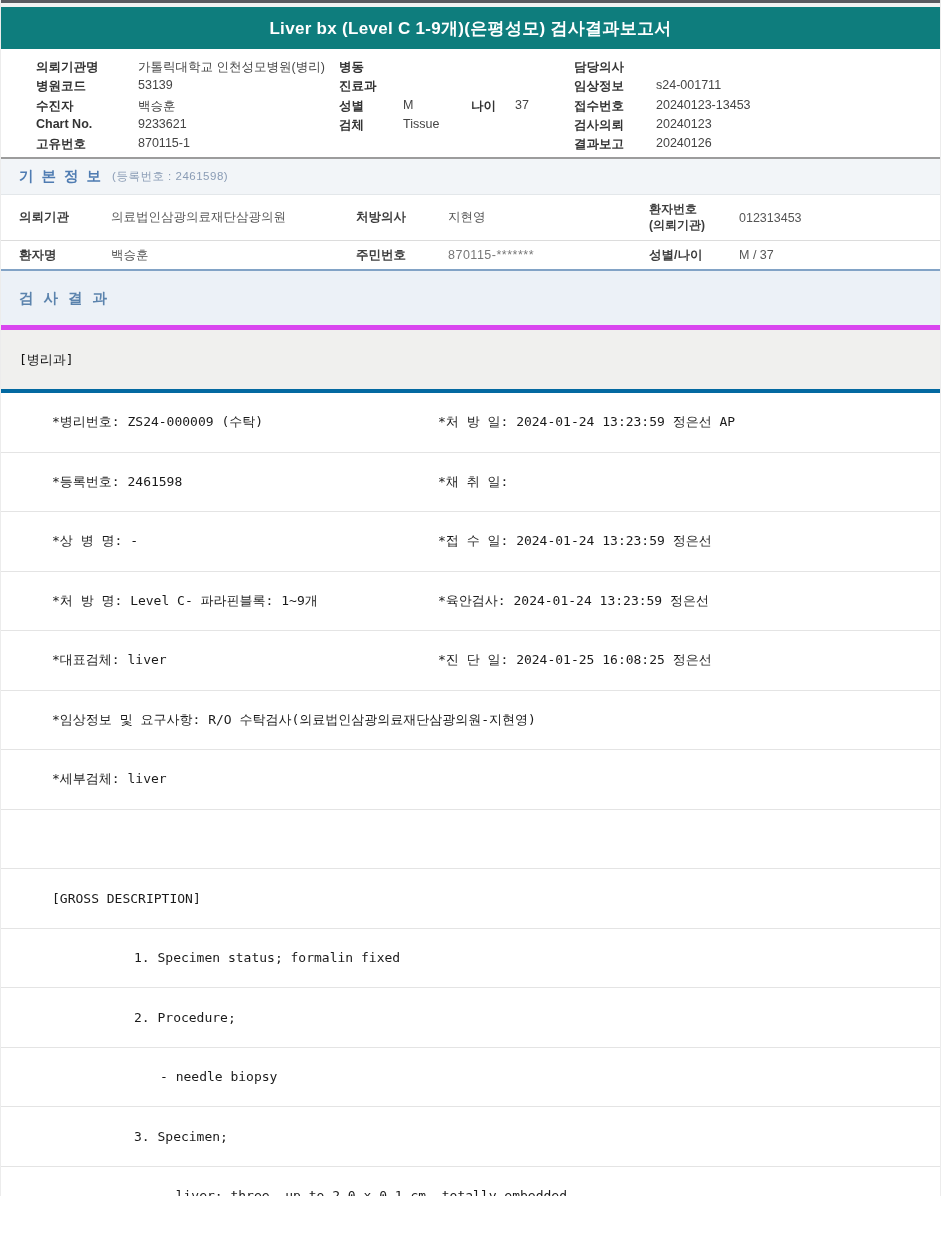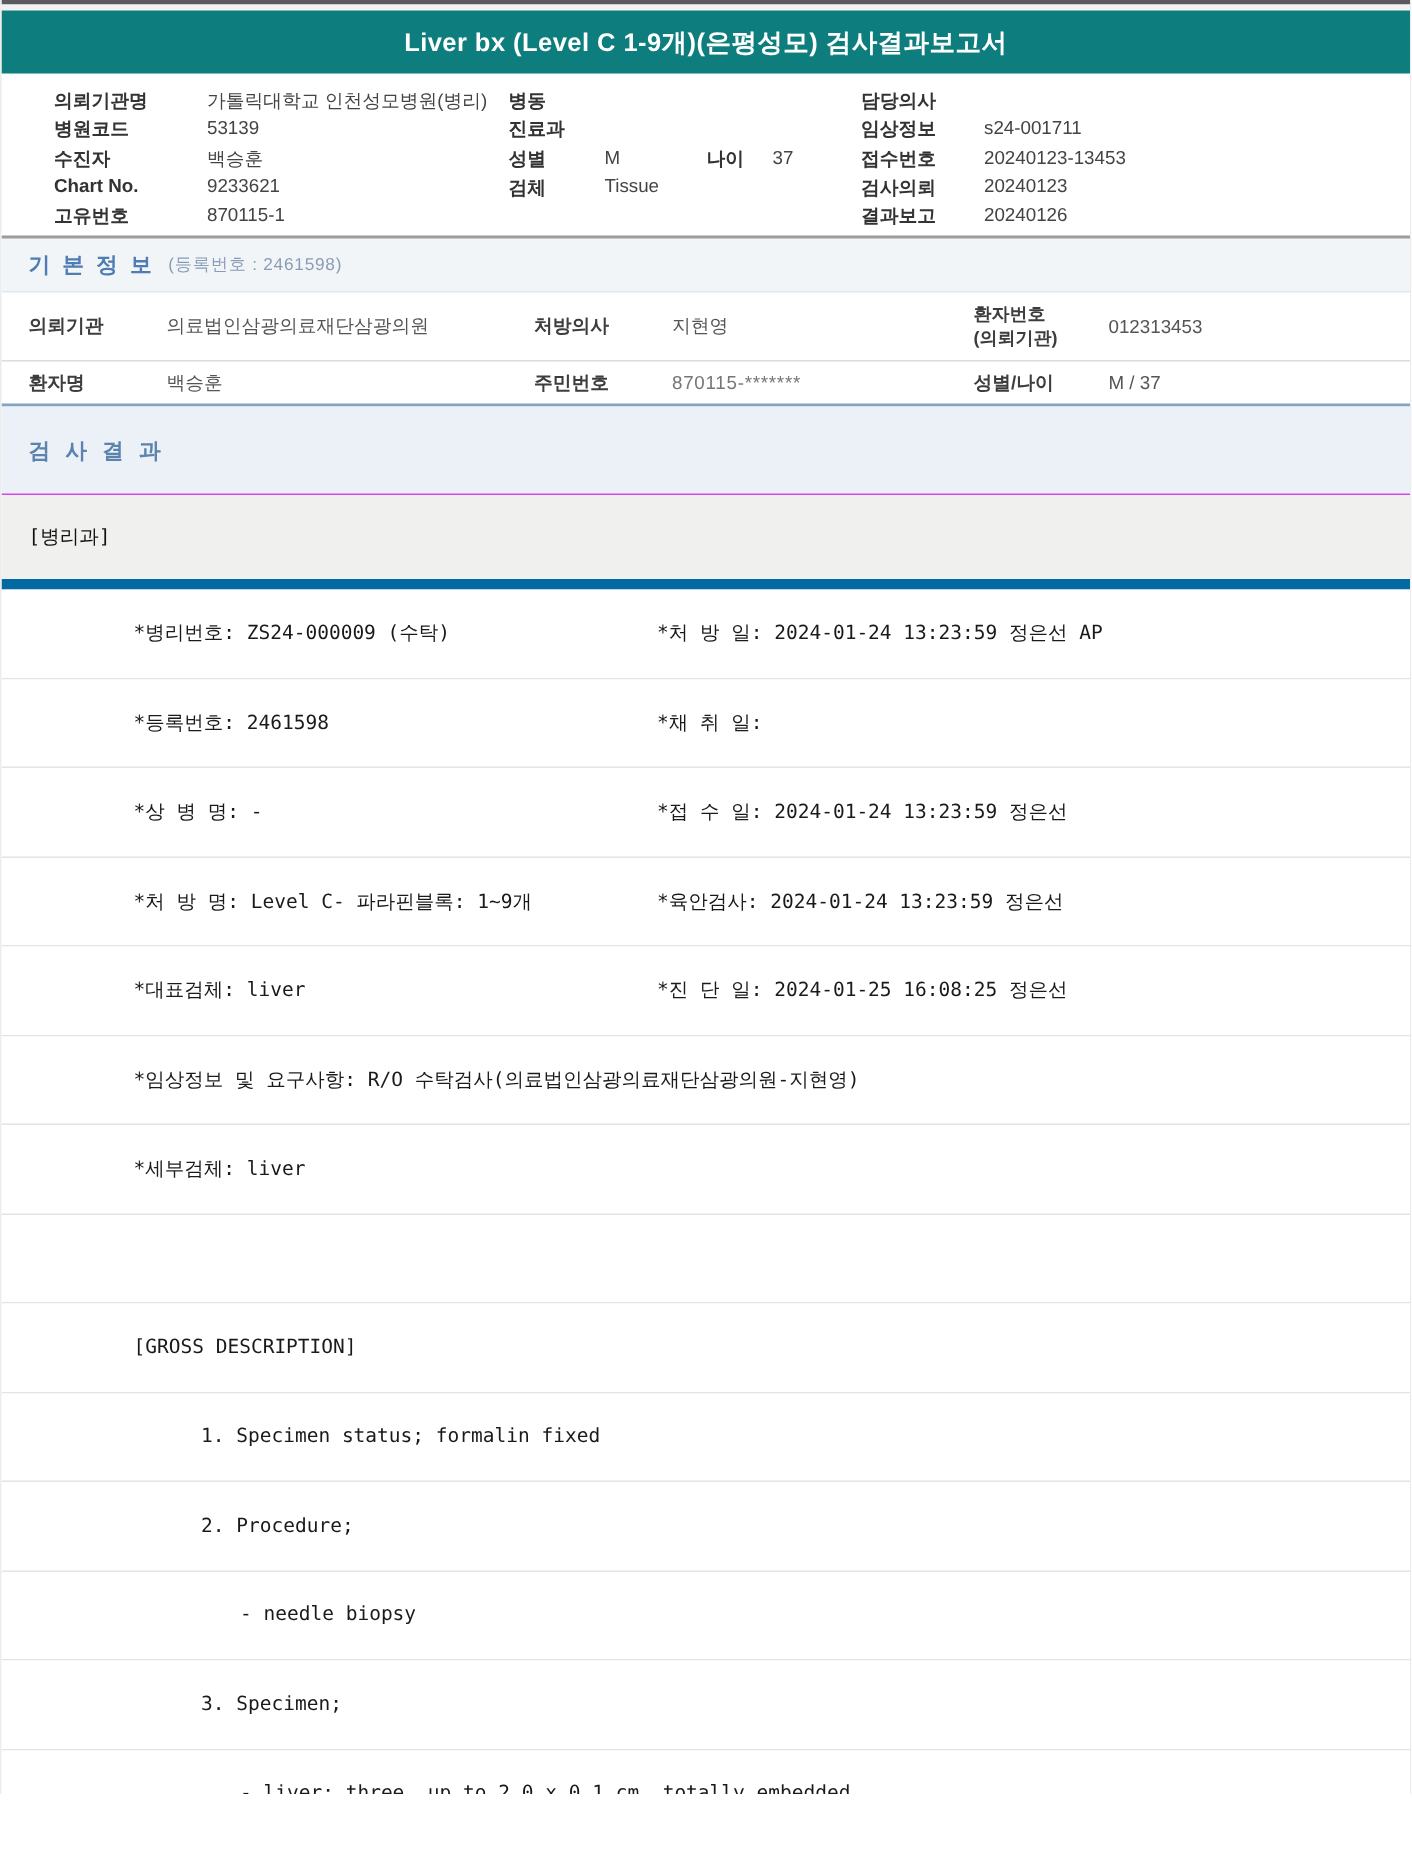--- a/index.html
+++ b/index.html
@@ -46,35 +46,35 @@
   .bi-row1 { height:46px; border-bottom:1px solid #dcdcdc; }
   .bi-row2 { height:28px; }
   .bi-label { font-weight:bold; font-size:12.5px; color:#3d3d3d; }
   .bi-label .l2 { display:block; }
   .bi-label.two-line { font-size:12px; line-height:1.3; }
   .bi-value { font-size:12.5px; color:#555; }
   .bi-value.masked { color:#777; letter-spacing:0.5px; }
 
   
   .band2 { background:#ecf1f7; height:59px; display:flex; align-items:center;
-           padding-left:18px; border-bottom:1px solid #d946ef; }
+           padding-left:18px; border-bottom:5px solid #d946ef; }
   .band2 .band-title { color:#5b83ad; font-weight:bold; font-size:14.5px; letter-spacing:3px; }
 
   
   .dept-row { background:#f0f0ee; height:63px; display:flex; align-items:center;
-              padding-left:18px; border-bottom:7px solid #0369a1; }
+              padding-left:18px; border-bottom:4px solid #0369a1; }
   .dept-row .dept { font-family:"DejaVu Sans Mono","Liberation Mono",monospace;
                     font-size:13px; color:#111; }
 
   
   .rrow { position:relative; height:59.5px; border-bottom:1px solid #e4e4e4;
           display:flex; align-items:center; background:#fff;
           font-family:"DejaVu Sans Mono","Liberation Mono",monospace;
           font-size:13px; color:#1a1a1a; white-space:nowrap; }
-  .rleft  { padding-left:88px; }
+  .rleft  { padding-left:51px; }
   .rrow.ind1 .rleft { padding-left:133px; }
   .rrow.ind2 .rleft { padding-left:159px; }
   .rright { position:absolute; left:437px; top:50%; transform:translateY(-50%); }
 
   
   .footer-strip { height:10px; background:#f0f0ee; border-top:1px solid #e0e0e0; }
 </style>
 </head>
 <body>
 

